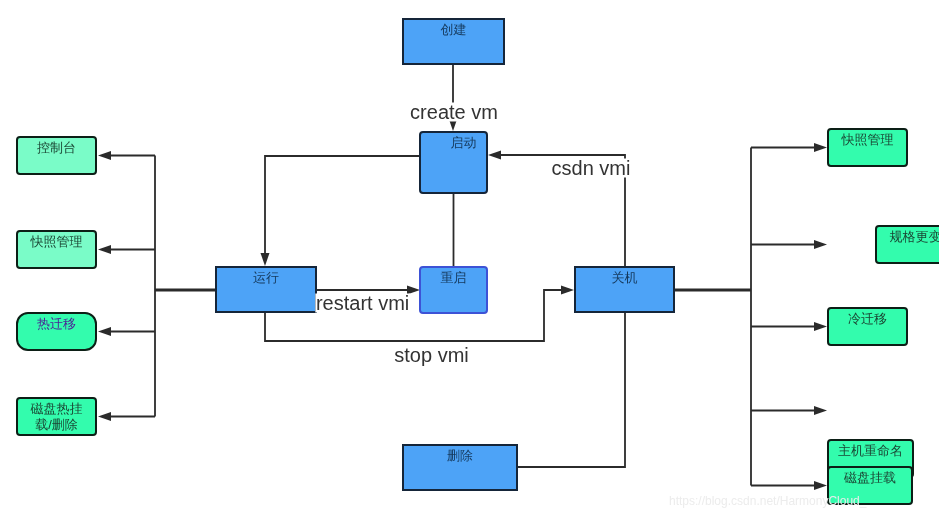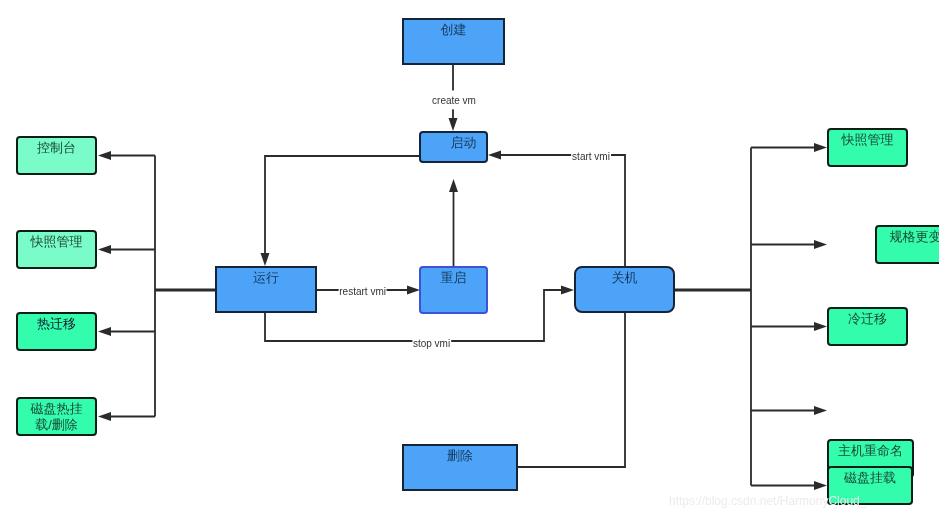--- a/index.html
+++ b/index.html
@@ -3,21 +3,21 @@
 <meta charset="utf-8">
 <title>VM State Flowchart</title>
 <style>
   html,body{margin:0;padding:0;}
   body{width:939px;height:521px;background:#ffffff;font-family:"Liberation Sans",sans-serif;overflow:hidden;}
   #canvas{position:relative;width:939px;height:521px;}
   svg.edges{position:absolute;left:0;top:0;width:939px;height:521px;}
   .node{position:absolute;box-sizing:border-box;display:flex;align-items:flex-start;justify-content:center;text-align:center;line-height:1.25;font-size:13px;}
   .node>span{display:block;position:relative;top:2px;transform:translateZ(0);}
   .node>span>span{display:block;}
-  .edge-label{position:absolute;transform:translate(-50%,-50%) translateZ(0);background:#ffffff;color:#333333;font-size:10px;white-space:nowrap;padding:0 1px;line-height:19px;z-index:5;}
+  .edge-label{position:absolute;transform:translate(-50%,-50%) translateZ(0);background:#ffffff;color:#333333;font-size:20px;white-space:nowrap;padding:0 1px;line-height:19px;z-index:5;margin-top:12px;}
   #watermark{position:absolute;transform:translateZ(0);white-space:nowrap;color:#ececec;font-size:16px;left:669px;top:495px;line-height:1;z-index:20;pointer-events:none;}
 </style>
 </head>
 <body style="background: rgb(255, 255, 255);">
 
 <div id="canvas">
 
   <svg class="edges" viewBox="0 0 939 521" xmlns="http://www.w3.org/2000/svg">
       <g>
         <path d="M 453 65 L 453 119" fill="none" stroke="#2b2b2b" stroke-width="1.8" stroke-linecap="butt" stroke-linejoin="miter"></path>
@@ -93,42 +93,42 @@
       </g>
       <g>
         <path d="M 751 485.5 L 815 485.5" fill="none" stroke="#2b2b2b" stroke-width="1.8" stroke-linecap="butt" stroke-linejoin="miter"></path>
         <path d="M 827 485.5 L 814 490 L 814 481 Z" fill="#2b2b2b"></path>
       </g>
     </svg>
 
     <div class="node" style="left: 402px; top: 18px; width: 103px; height: 47px; background: rgb(77, 163, 247); border: 2px solid rgb(21, 37, 57); border-radius: 0px; color: rgb(21, 57, 92);">
       <span class="lbl">创建</span>
     </div>
-    <div class="node" style="left: 419px; top: 131px; width: 69px; height: 32px; background: rgb(77, 163, 247); border: 2px solid rgb(21, 37, 57); border-radius: 4px; color: rgb(21, 57, 92); padding-left: 20px;">
+    <div class="node" style="left: 419px; top: 131px; width: 69px; height: 63px; background: rgb(77, 163, 247); border: 2px solid rgb(21, 37, 57); border-radius: 4px; color: rgb(21, 57, 92); padding-left: 20px;">
       <span class="lbl">启动</span>
     </div>
     <div class="node" style="left: 215px; top: 266px; width: 102px; height: 47px; background: rgb(77, 163, 247); border: 2px solid rgb(21, 37, 57); border-radius: 0px; color: rgb(21, 57, 92);">
       <span class="lbl">运行</span>
     </div>
     <div class="node" style="left: 419px; top: 266px; width: 69px; height: 48px; background: rgb(77, 163, 247); border: 2px solid rgb(61, 82, 214); border-radius: 4px; color: rgb(21, 57, 92);">
       <span class="lbl">重启</span>
     </div>
-    <div class="node" style="left: 574px; top: 266px; width: 101px; height: 47px; background: rgb(77, 163, 247); border: 2px solid rgb(21, 37, 57); border-radius: 8px; color: rgb(21, 57, 92);">
+    <div class="node" style="left: 574px; top: 266px; width: 101px; height: 47px; background: rgb(77, 163, 247); border: 2px solid rgb(21, 37, 57); border-radius: 0px; color: rgb(21, 57, 92);">
       <span class="lbl">关机</span>
     </div>
     <div class="node" style="left: 402px; top: 444px; width: 116px; height: 47px; background: rgb(77, 163, 247); border: 2px solid rgb(21, 37, 57); border-radius: 0px; color: rgb(21, 57, 92);">
       <span class="lbl">删除</span>
     </div>
     <div class="node" style="left: 16px; top: 136px; width: 81px; height: 39px; background: rgb(122, 252, 200); border: 2px solid rgb(12, 31, 22); border-radius: 4px; color: rgb(27, 70, 52);">
       <span class="lbl">控制台</span>
     </div>
     <div class="node" style="left: 16px; top: 230px; width: 81px; height: 39px; background: rgb(122, 252, 200); border: 2px solid rgb(12, 31, 22); border-radius: 4px; color: rgb(27, 70, 52);">
       <span class="lbl">快照管理</span>
     </div>
-    <div class="node" style="left: 16px; top: 312px; width: 81px; height: 39px; background: rgb(51, 252, 173); border: 2px solid rgb(12, 31, 22); border-radius: 4px; color: #0f172a;">
+    <div class="node" style="left: 16px; top: 312px; width: 81px; height: 39px; background: rgb(51, 252, 173); border: 2px solid rgb(12, 31, 22); border-radius: 12px; color: #4c1d95;">
       <span class="lbl">热迁移</span>
     </div>
     <div class="node" style="left: 16px; top: 397px; width: 81px; height: 39px; background: rgb(51, 252, 173); border: 2px solid rgb(12, 31, 22); border-radius: 4px; color: rgb(27, 70, 52);">
       <span class="lbl">
         <span>磁盘热挂</span>
         <span>载/删除</span>
       </span>
     </div>
     <div class="node" style="left: 827px; top: 128px; width: 81px; height: 39px; background: rgb(51, 252, 173); border: 2px solid rgb(12, 31, 22); border-radius: 4px; color: rgb(27, 70, 52);">
       <span class="lbl">快照管理</span>
@@ -142,16 +142,16 @@
     <div class="node" style="left: 827px; top: 391px; width: 87px; height: 39px; background: rgb(51, 252, 173); border: 2px solid rgb(12, 31, 22); border-radius: 4px; color: rgb(27, 70, 52); margin-top: 48px;">
       <span class="lbl">主机重命名</span>
     </div>
     <div class="node" style="left: 827px; top: 466px; width: 86px; height: 39px; background: rgb(51, 252, 173); border: 2px solid rgb(12, 31, 22); border-radius: 4px; color: rgb(27, 70, 52);">
       <span class="lbl">磁盘挂载</span>
     </div>
 
     <div class="edge-label" style="left: 454px; top: 99.5px; color: rgb(51, 51, 51); background: rgb(255, 255, 255);"><span>create vm</span></div>
     <div class="edge-label" style="left: 362.6px; top: 290.5px; color: rgb(51, 51, 51); background: rgb(255, 255, 255);"><span>restart vmi</span></div>
     <div class="edge-label" style="left: 431.5px; top: 342.5px; color: rgb(51, 51, 51); background: rgb(255, 255, 255);"><span>stop vmi</span></div>
-    <div class="edge-label" style="left: 591px; top: 155.5px; color: rgb(51, 51, 51); background: rgb(255, 255, 255);"><span>start vmi</span></div>
+    <div class="edge-label" style="left: 591px; top: 155.5px; color: rgb(51, 51, 51); background: rgb(255, 255, 255);"><span>csdn vmi</span></div>
 
   <div id="watermark" style="left: 669px; top: 495px; font-size: 12px; color: rgb(236, 236, 236);">https://blog.csdn.net/HarmonyCloud_</div>
 </div>
 
 </body></html>

